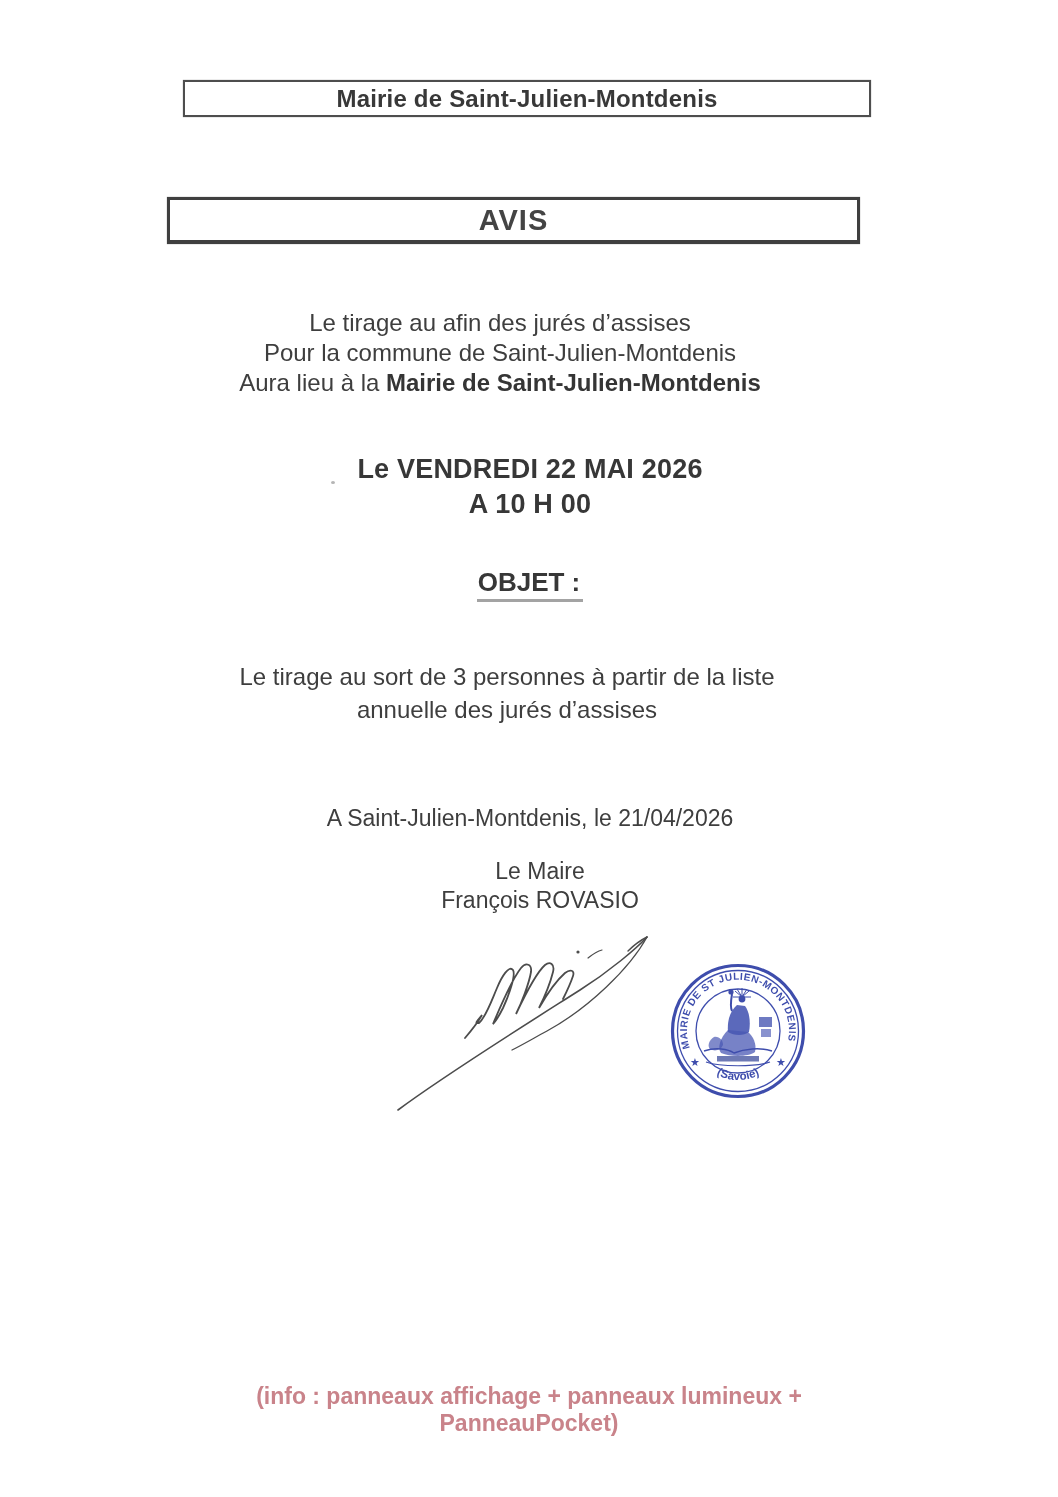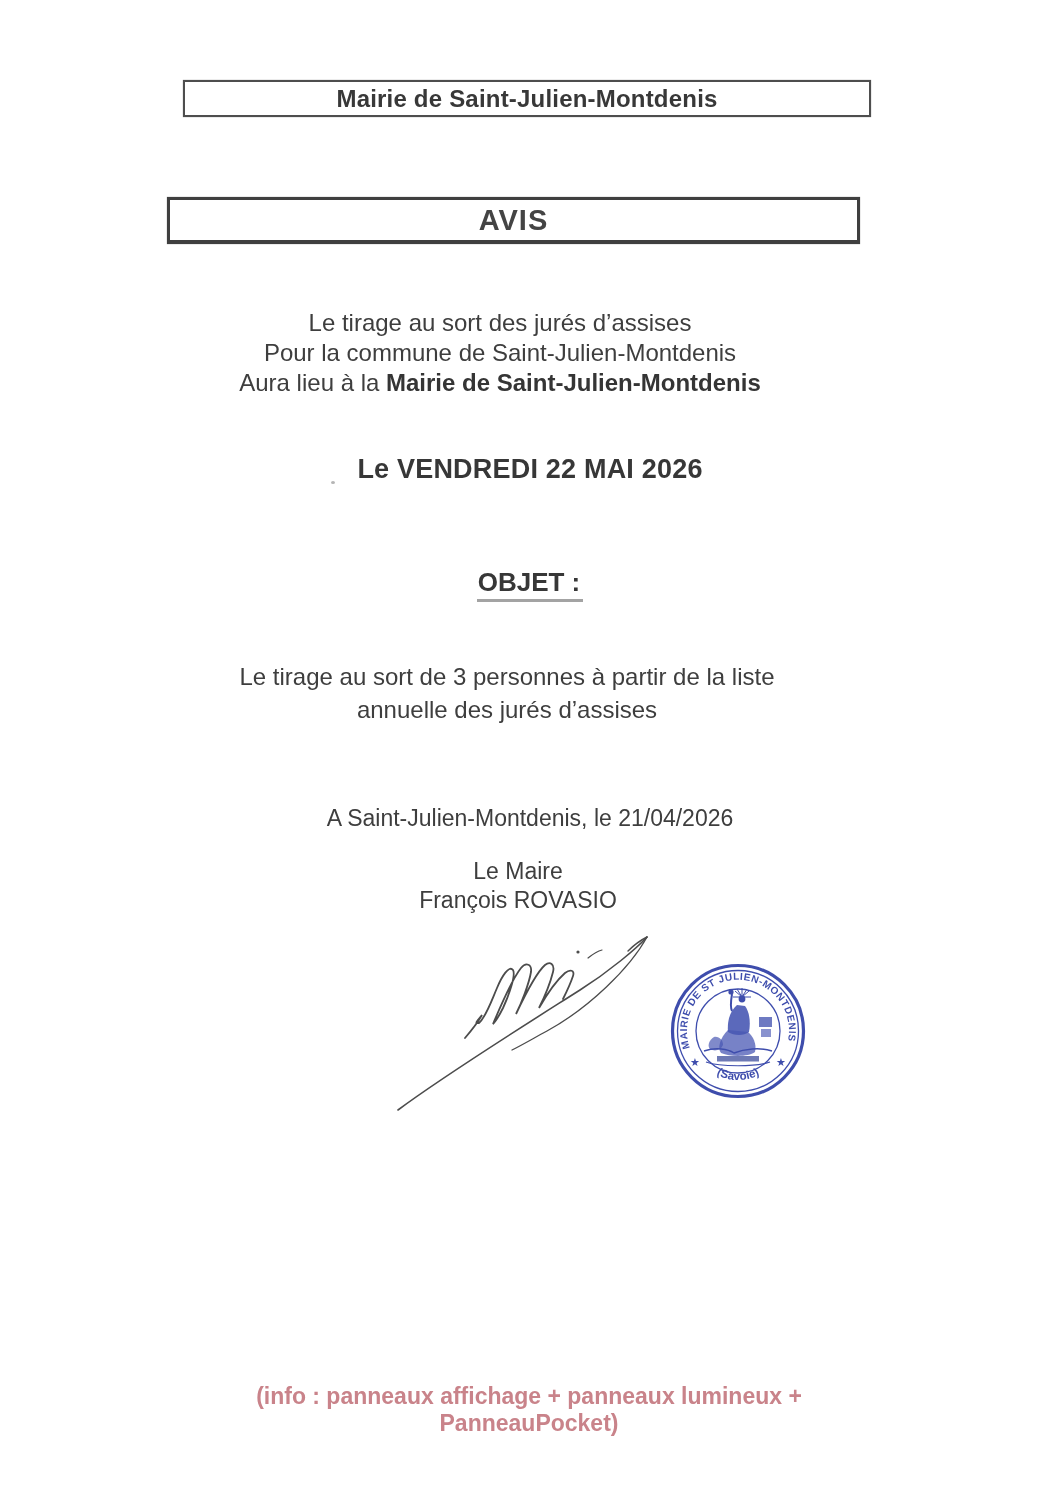--- a/index.html
+++ b/index.html
@@ -58,21 +58,21 @@
     left:157px;top:660px;width:700px;
     font-size:24px;line-height:33px;color:#3e3e3e;
   }
 
   .place-date{
     left:180px;top:805px;width:700px;
     font-size:23px;color:#3e3e3e;
   }
 
   .signer{
-    left:168px;top:857px;width:700px;
+    left:190px;top:857px;width:700px;
     font-size:23px;line-height:29px;color:#3e3e3e;
   }
 
   .footer-note{
     left:179px;top:1383px;width:700px;
     font-size:23px;font-weight:700;
   }
 
   .scan-dot{
     left:331px;top:481px;width:4px;height:3px;border-radius:50%;
@@ -88,29 +88,30 @@
 
   <div class="abs framed-box header-box">
     <span class="label">Mairie de Saint-Julien-Montdenis</span>
   </div>
 
   <div class="abs framed-box avis-box">
     <span class="label">AVIS</span>
   </div>
 
   <div class="abs center intro">
-    <div>Le tirage au sort des jurés d’assises</div>
+    <div>Le tirage au afin des jurés d’assises</div>
     <div>Pour la commune de Saint-Julien-Montdenis</div>
     <div><span>Aura lieu à la </span><b>Mairie de Saint-Julien-Montdenis</b></div>
   </div>
 
   <div class="abs scan-dot"></div>
 
   <div class="abs center schedule">
     <div>Le VENDREDI 22 MAI 2026</div>
+    <div>A 10 H 00</div>
   </div>
 
   <div class="abs center objet-heading">
     <span class="u">OBJET :</span>
   </div>
 
   <div class="abs center objet-par">
     <div>Le tirage au sort de 3 personnes à partir de la liste</div>
     <div>annuelle des jurés d’assises</div>
   </div>

